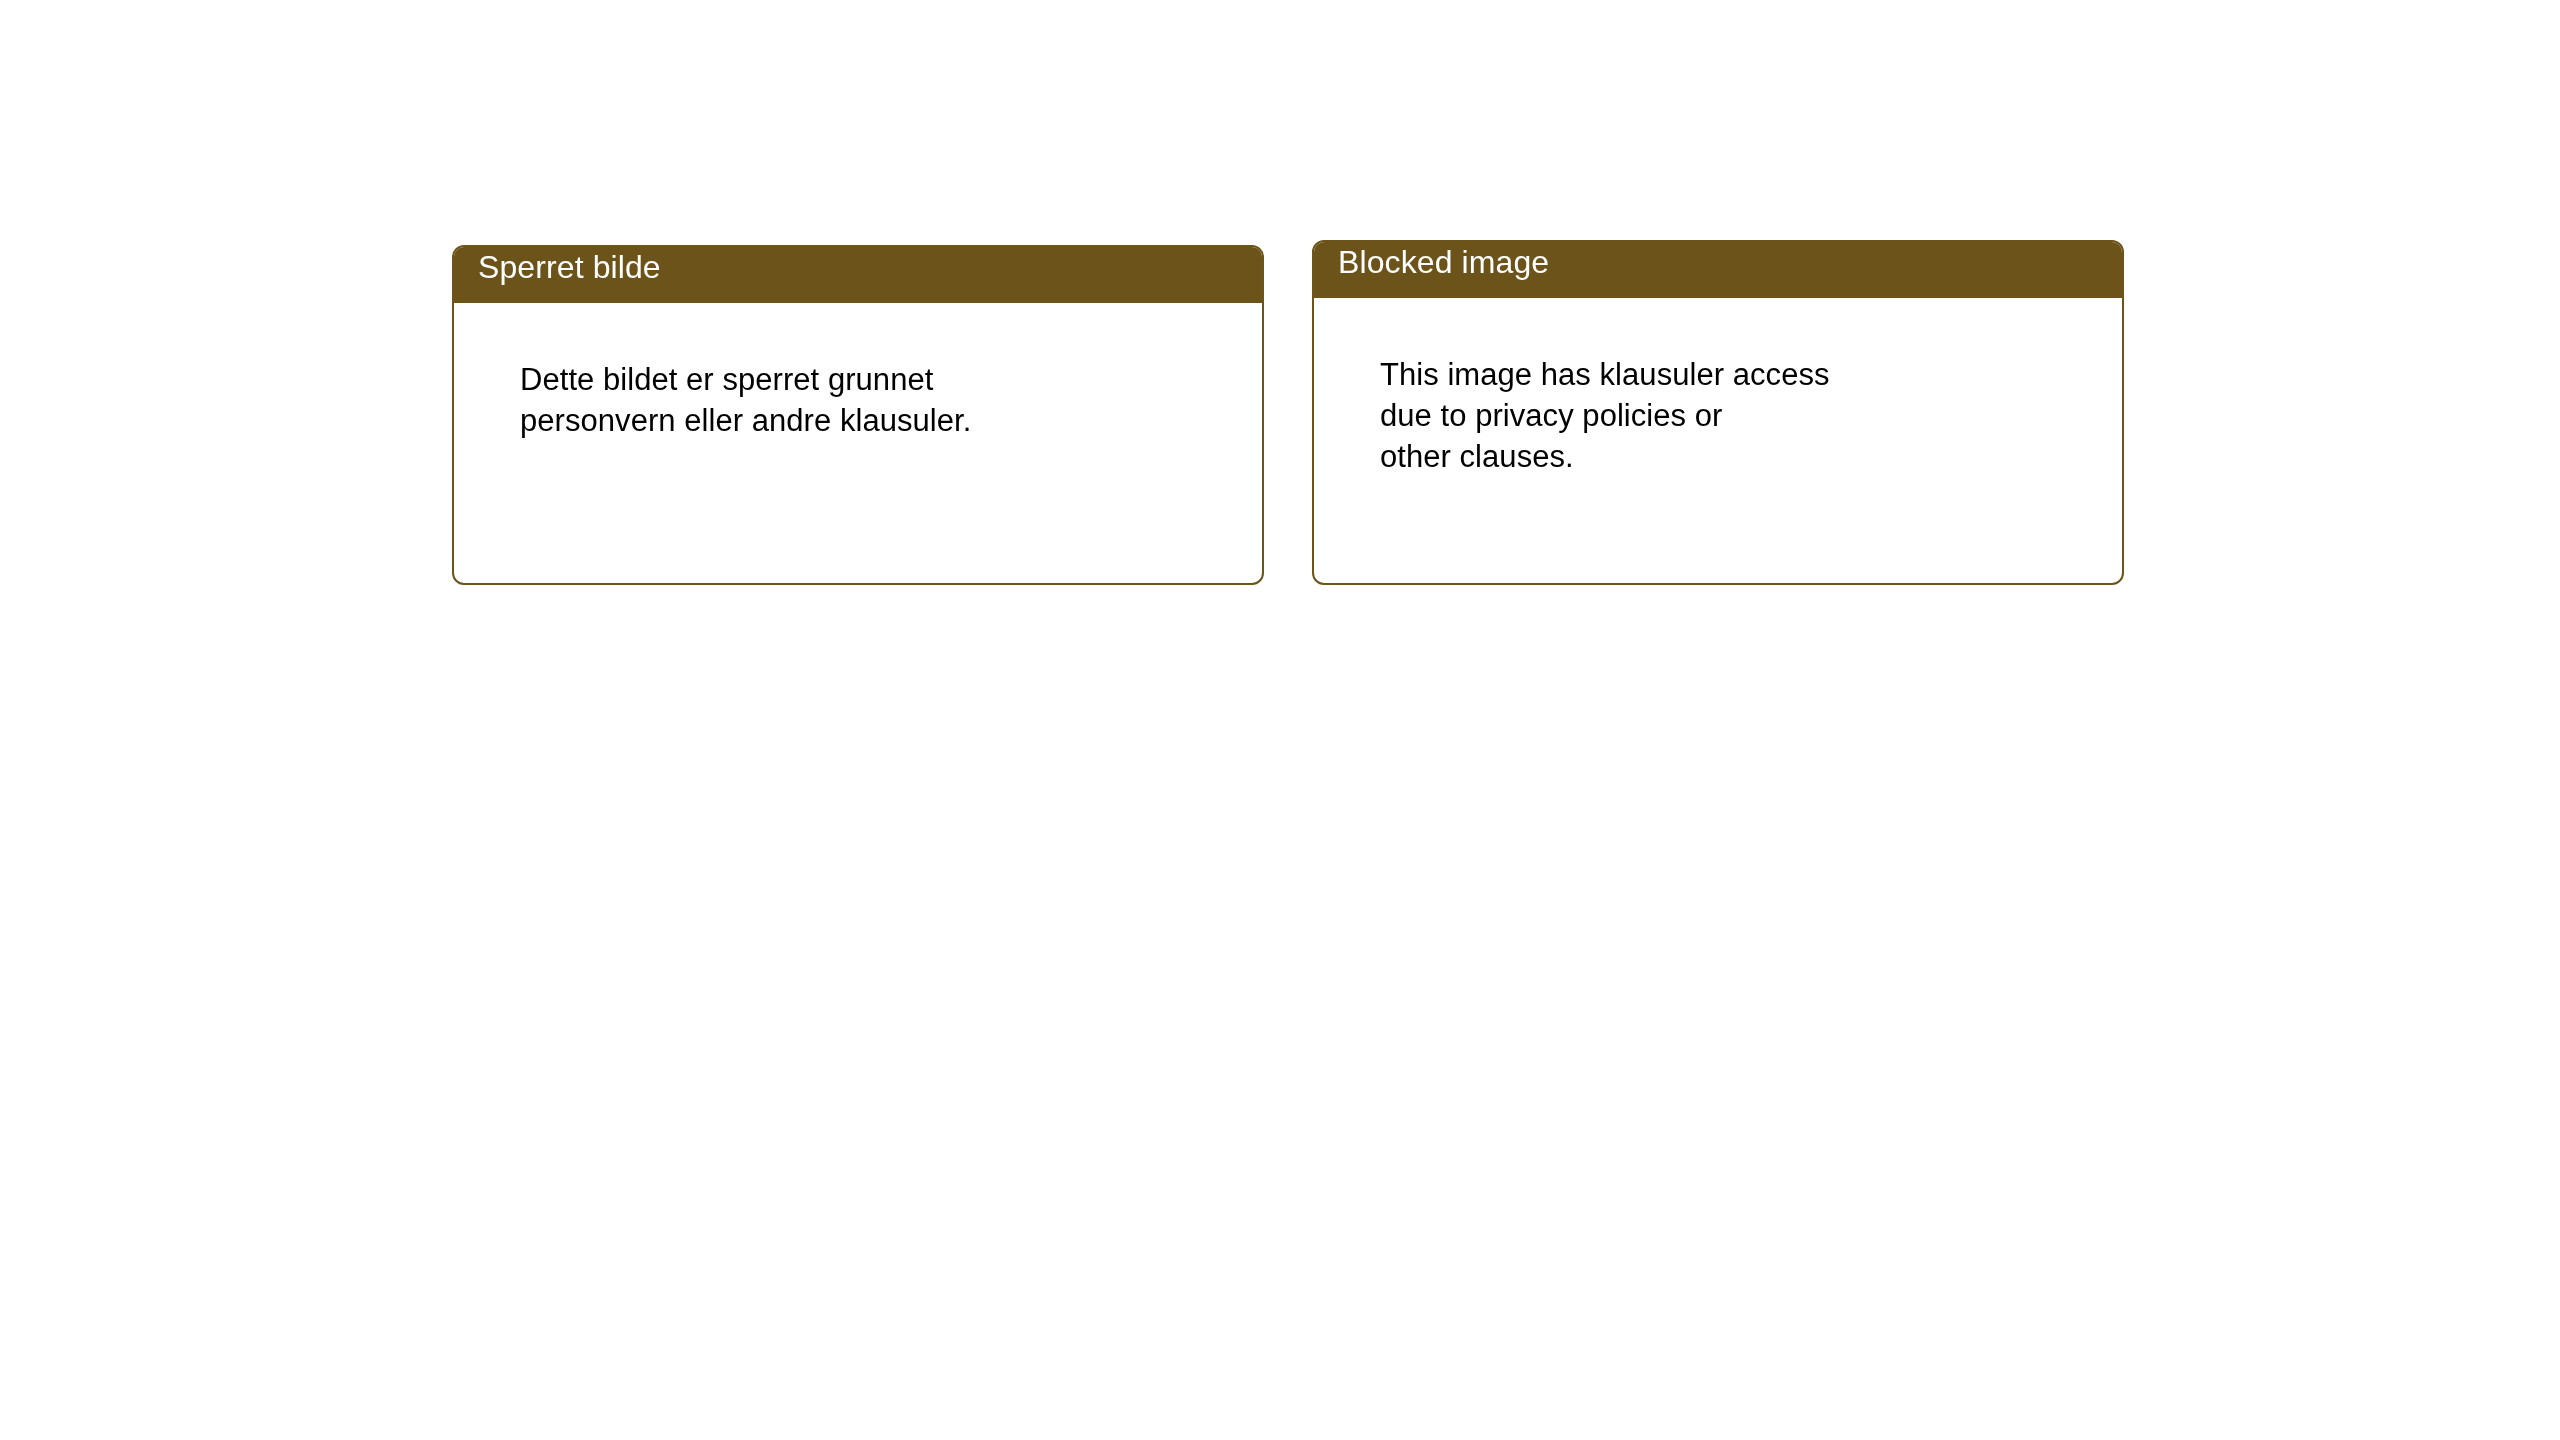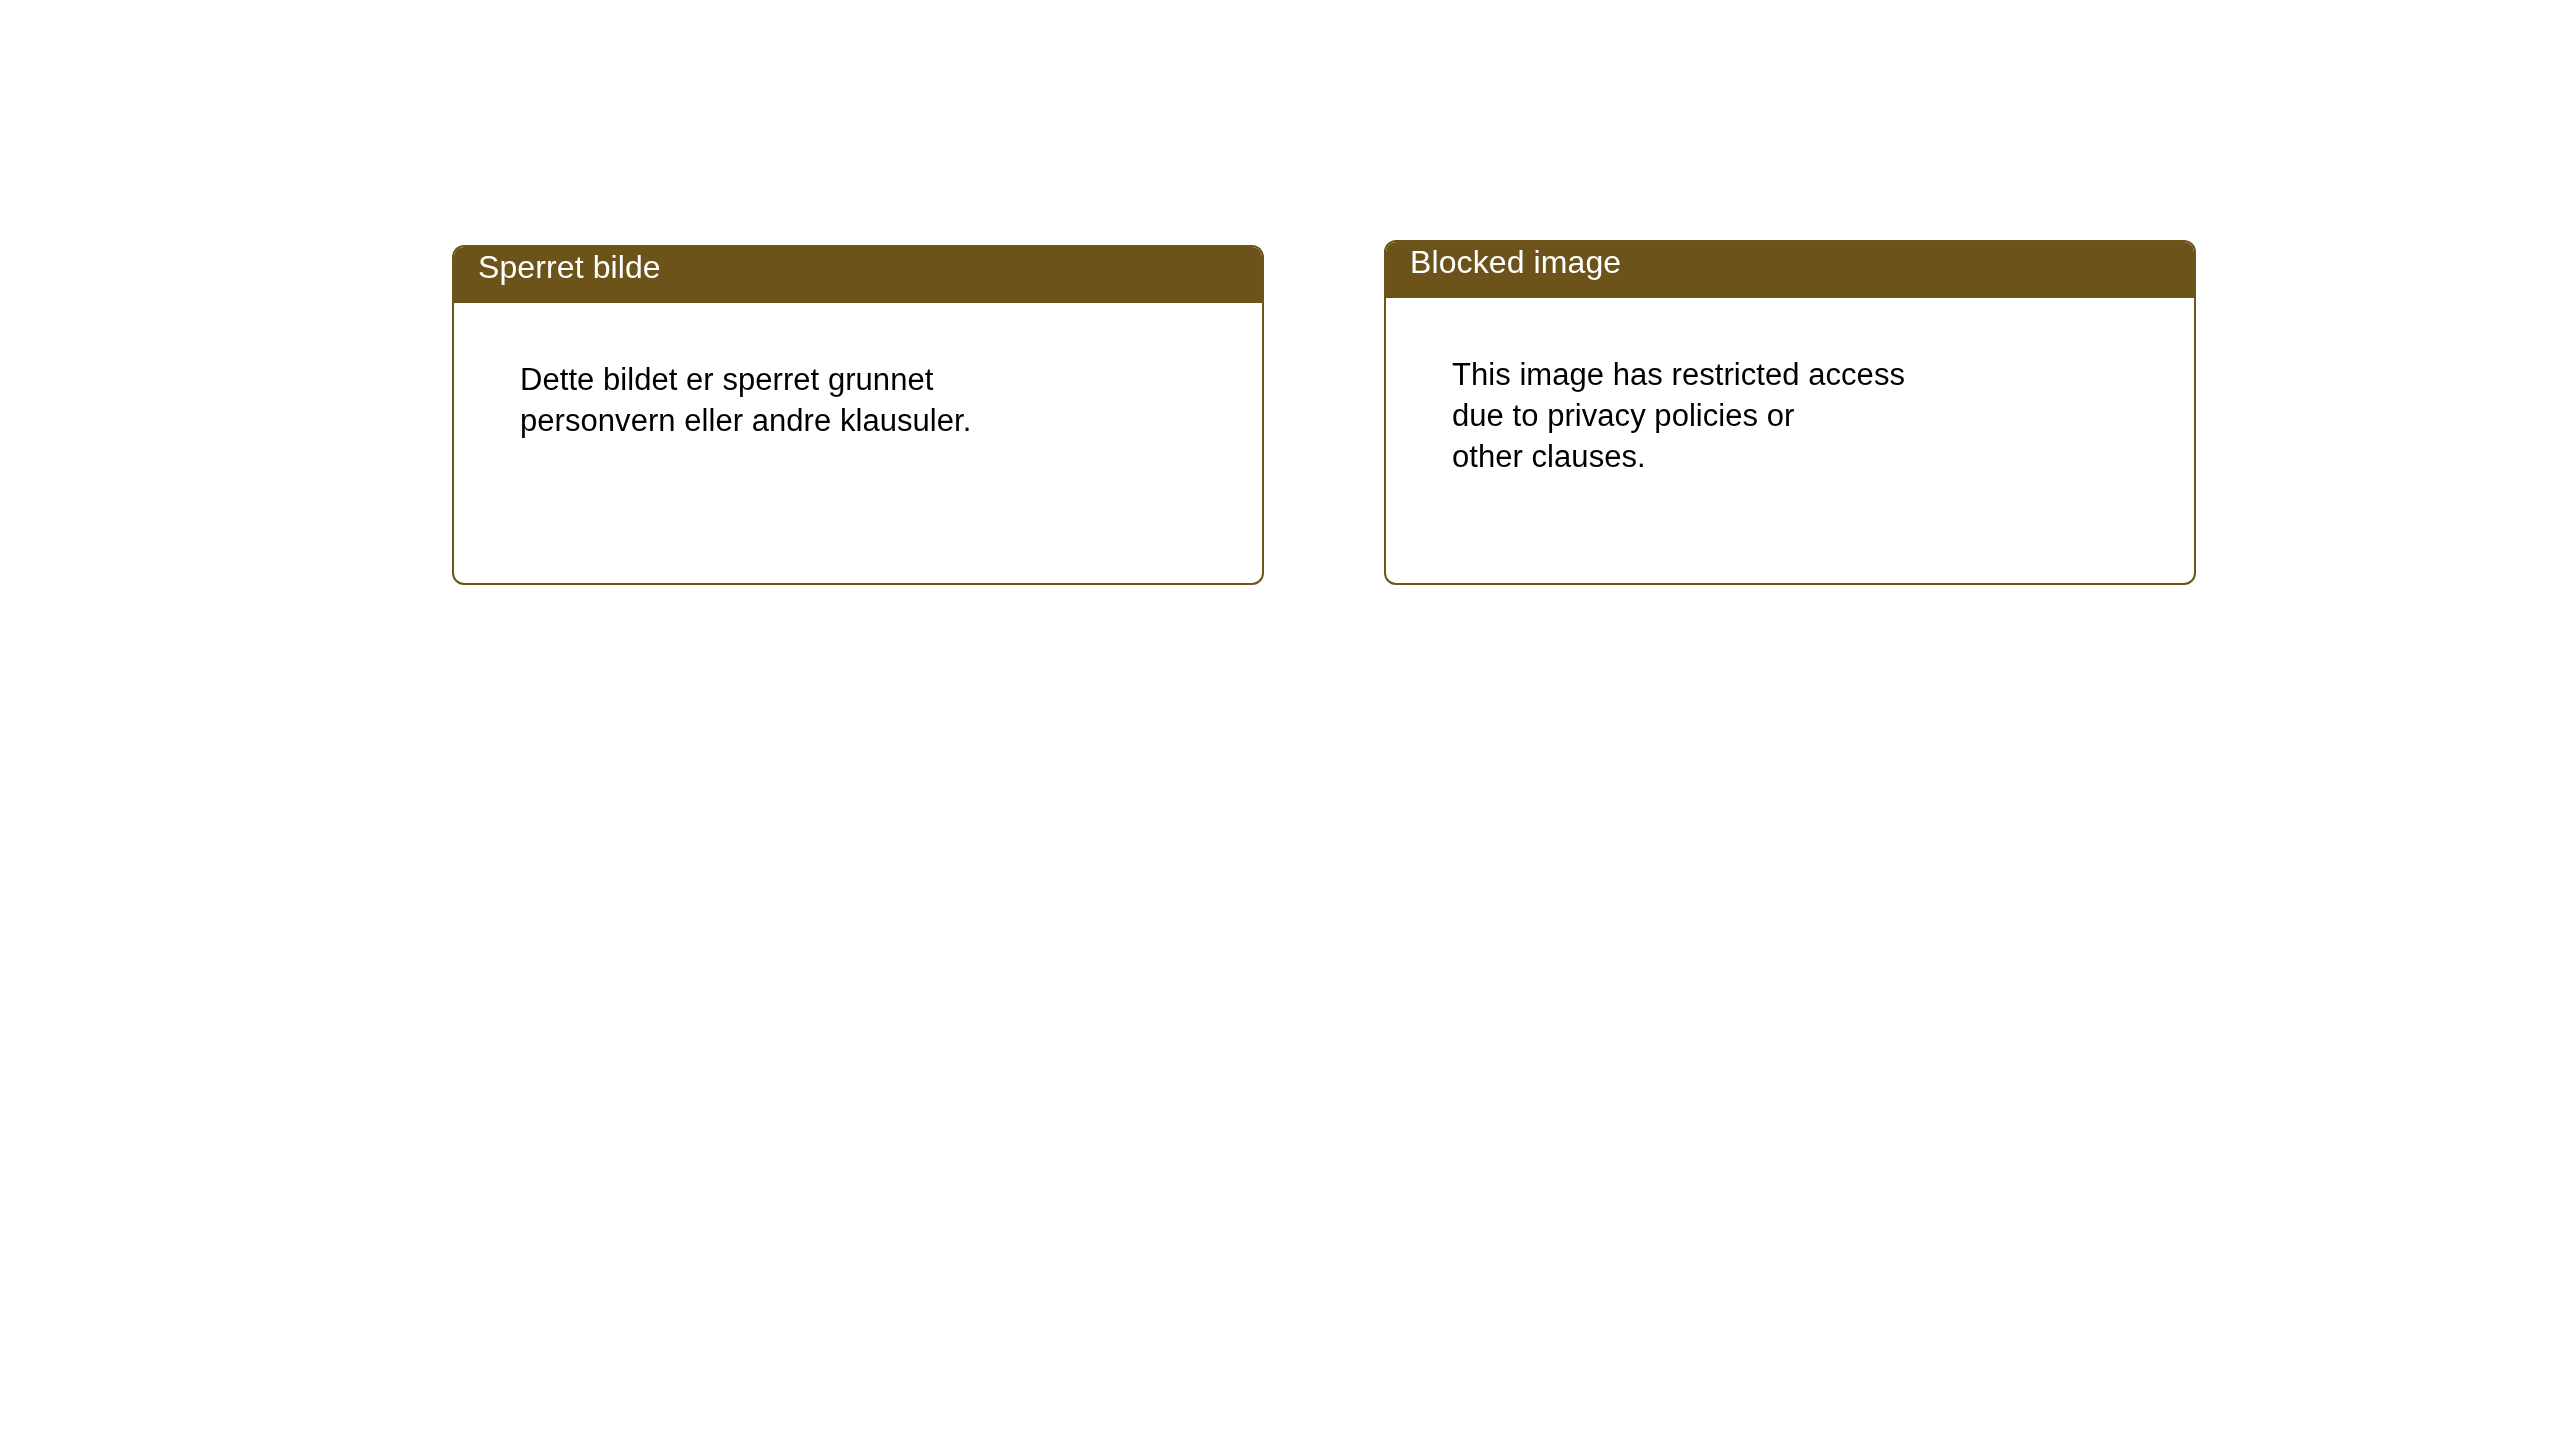--- a/index.html
+++ b/index.html
@@ -61,21 +61,21 @@
 
   
   #card-blocked-no {
     left: 452px;
     top: 245px;
     width: 812px;
     height: 340px;
   }
   
   #card-blocked-en {
-    left: 1384px;
+    left: 1312px;
     top: 240px;
     width: 812px;
     height: 345px;
   }
 </style>
 </head>
 <body>
 
 <div id="stage">
 
@@ -87,19 +87,19 @@
       <p class="card-body-text">Dette bildet er sperret grunnet
 personvern eller andre klausuler.</p>
     </div>
   </div>
 
   <div class="notice-card" id="card-blocked-en">
     <div class="card-header">
       <span class="card-header-title">Blocked image</span>
     </div>
     <div class="card-body">
-      <p class="card-body-text">This image has restricted access
+      <p class="card-body-text">This image has klausuler access
 due to privacy policies or
 other clauses.</p>
     </div>
   </div>
 
 </div>
 
 </body></html>

